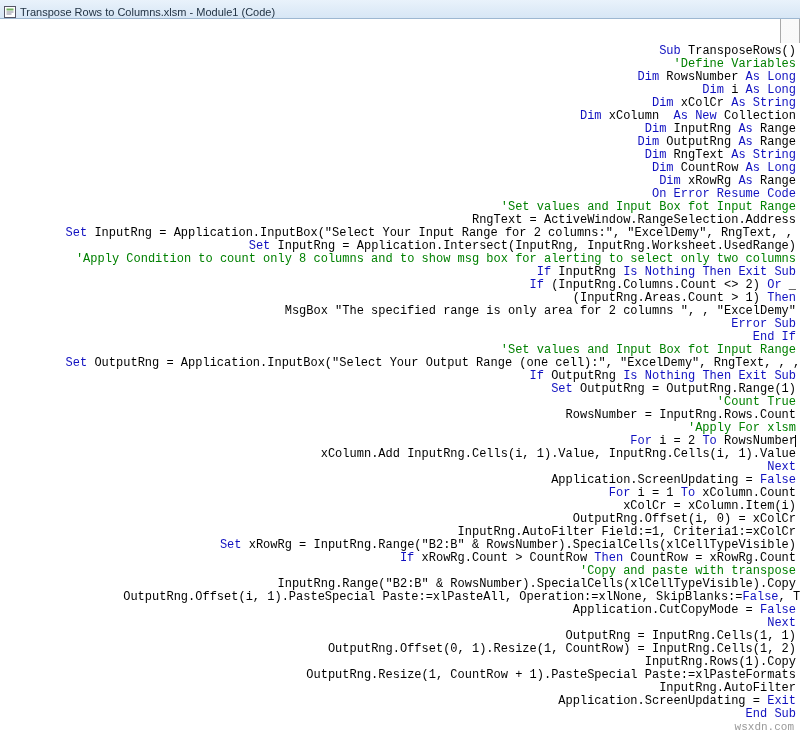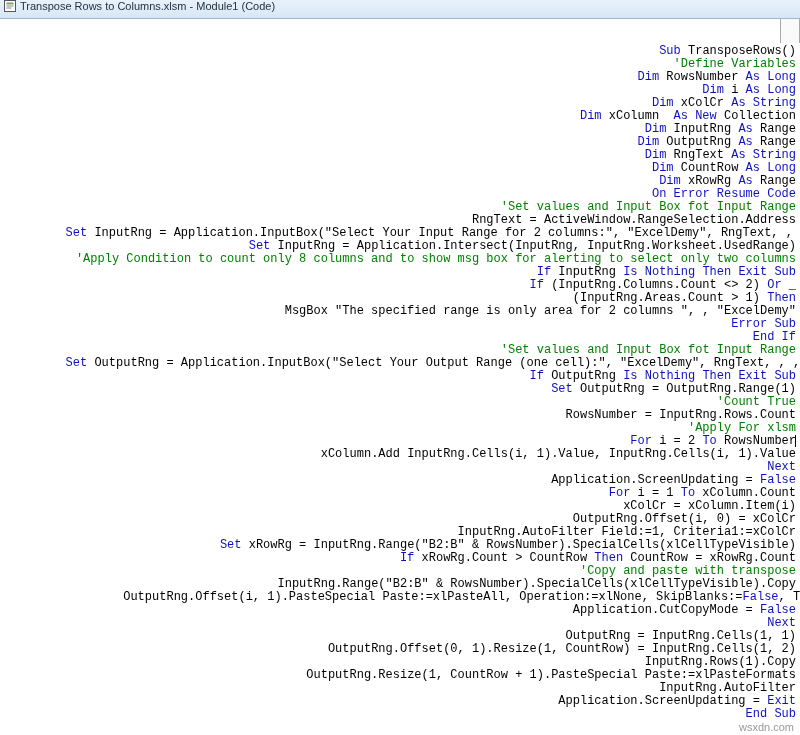--- a/index.html
+++ b/index.html
@@ -16,21 +16,21 @@
     height: 735px;
     display: flex;
     flex-direction: column;
     background: #fff;
   }
   .titlebar {
     background: linear-gradient(#e9f2fb, #d7e6f5);
     border-bottom: 1px solid #9db7d1;
     height: 18px;
     display: flex;
-    align-items: flex-start;
+    align-items: flex-end;
     padding: 0 4px;
     font-size: 11px;
     color: #234;
   }
   .titlebar .icon-sm {
     width: 12px; height: 12px; margin-right: 4px;
     display: inline-flex; align-items: center; justify-content: center;
   }
   .dropdown-row {
     display: flex;
@@ -87,21 +87,21 @@
     color: #000;
   }
   .kw   { color: #1010c0; }  
   .cmt  { color: #008000; margin-top: 30px; }
   .watermark {
     position: absolute;
     right: 4px;
     bottom: 2px;
     font-size: 11px;
     color: #999;
-    font-family: Liberation Sans, sans-serif;
+    font-family: Liberation Mono, monospace;
     background: rgba(255,255,255,0.6);
     padding: 0 2px;
   }
   .caret {
     display: inline-block;
     border-left: 1px solid #000;
     height: 12px;
     vertical-align: middle;
     margin-left: -1px;
   }

